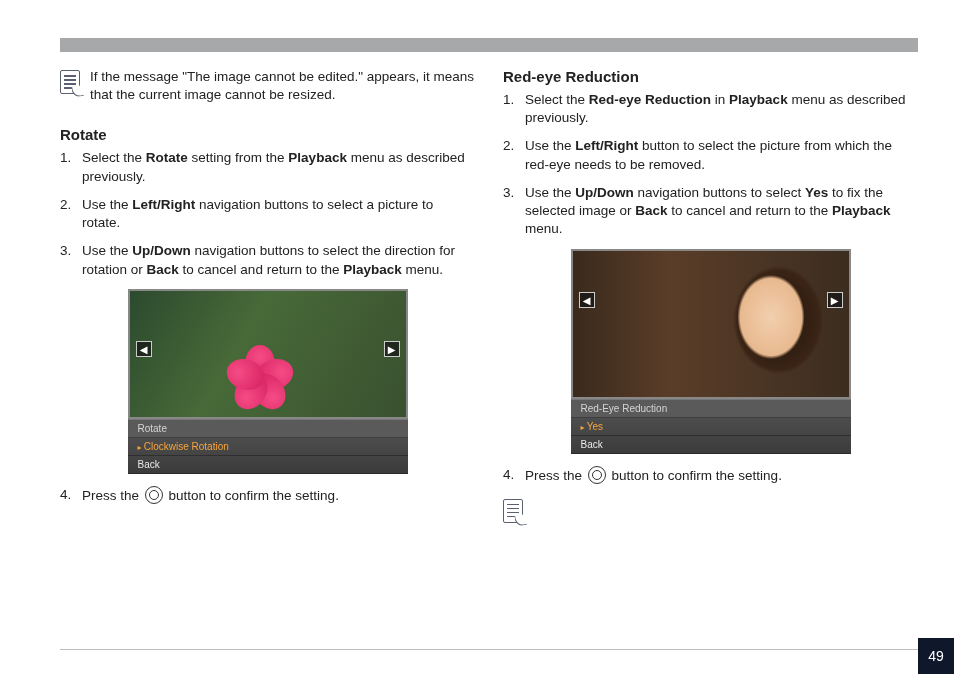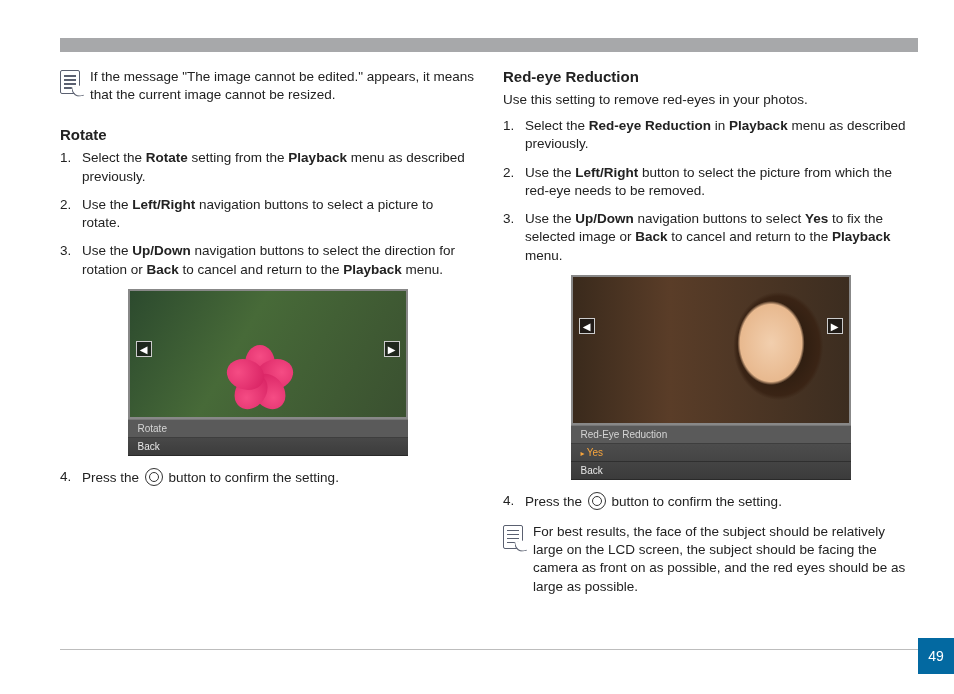--- a/index.html
+++ b/index.html
@@ -166,21 +166,21 @@
     position: absolute;
     left: 60px; right: 36px;
     bottom: 44px;
     height: 1px;
     background: #bdbdbd;
   }
   .page-num {
     position: absolute;
     right: 0; bottom: 20px;
     width: 36px; height: 36px;
-    background: #0369a1;
+    background: #0f172a;
     color: #fff;
     font-size: 14px;
     text-align: center;
     line-height: 36px;
   }
 </style>
 </head>
 <body>
 
 <div class="top-bar"></div>
@@ -223,37 +223,37 @@
           <div class="petal" style="transform:rotate(72deg)"></div>
           <div class="petal" style="transform:rotate(144deg)"></div>
           <div class="petal" style="transform:rotate(216deg)"></div>
           <div class="petal" style="transform:rotate(288deg)"></div>
         </div>
         <div class="arrow-box arrow-left">◀</div>
         <div class="arrow-box arrow-right">▶</div>
       </div>
       <div class="menu">
         <div class="row header">Rotate</div>
+        <div class="row sel">Clockwise Rotation</div>
         <div class="row">Back</div>
       </div>
     </div>
 
     <ol start="4">
       <li>
         <span class="num">4.</span>
         <span>
           <span>Press the </span><span class="func-btn"></span><span> button to confirm the setting.</span>
         </span>
       </li>
     </ol>
   </div>
 
   <div class="col">
     <h3>Red-eye Reduction</h3>
-    <p>Use this setting to remove red-eyes in your photos.</p>
 
     <ol>
       <li>
         <span class="num">1.</span>
         <span>
           <span>Select the </span><b>Red-eye Reduction</b><span> in </span><b>Playback</b><span> menu as described previously.</span>
         </span>
       </li>
       <li>
         <span class="num">2.</span>
@@ -287,19 +287,18 @@
       <li>
         <span class="num">4.</span>
         <span>
           <span>Press the </span><span class="func-btn"></span><span> button to confirm the setting.</span>
         </span>
       </li>
     </ol>
 
     <div class="note" style="margin-top:12px">
       <div class="note-icon"></div>
-      <p>For best results, the face of the subject should be relatively large on the LCD screen, the subject should be facing the camera as front on as possible, and the red eyes should be as large as possible.</p>
     </div>
   </div>
 </div>
 
 <div class="bottom-rule"></div>
 <div class="page-num">49</div>
 
 </body></html>

